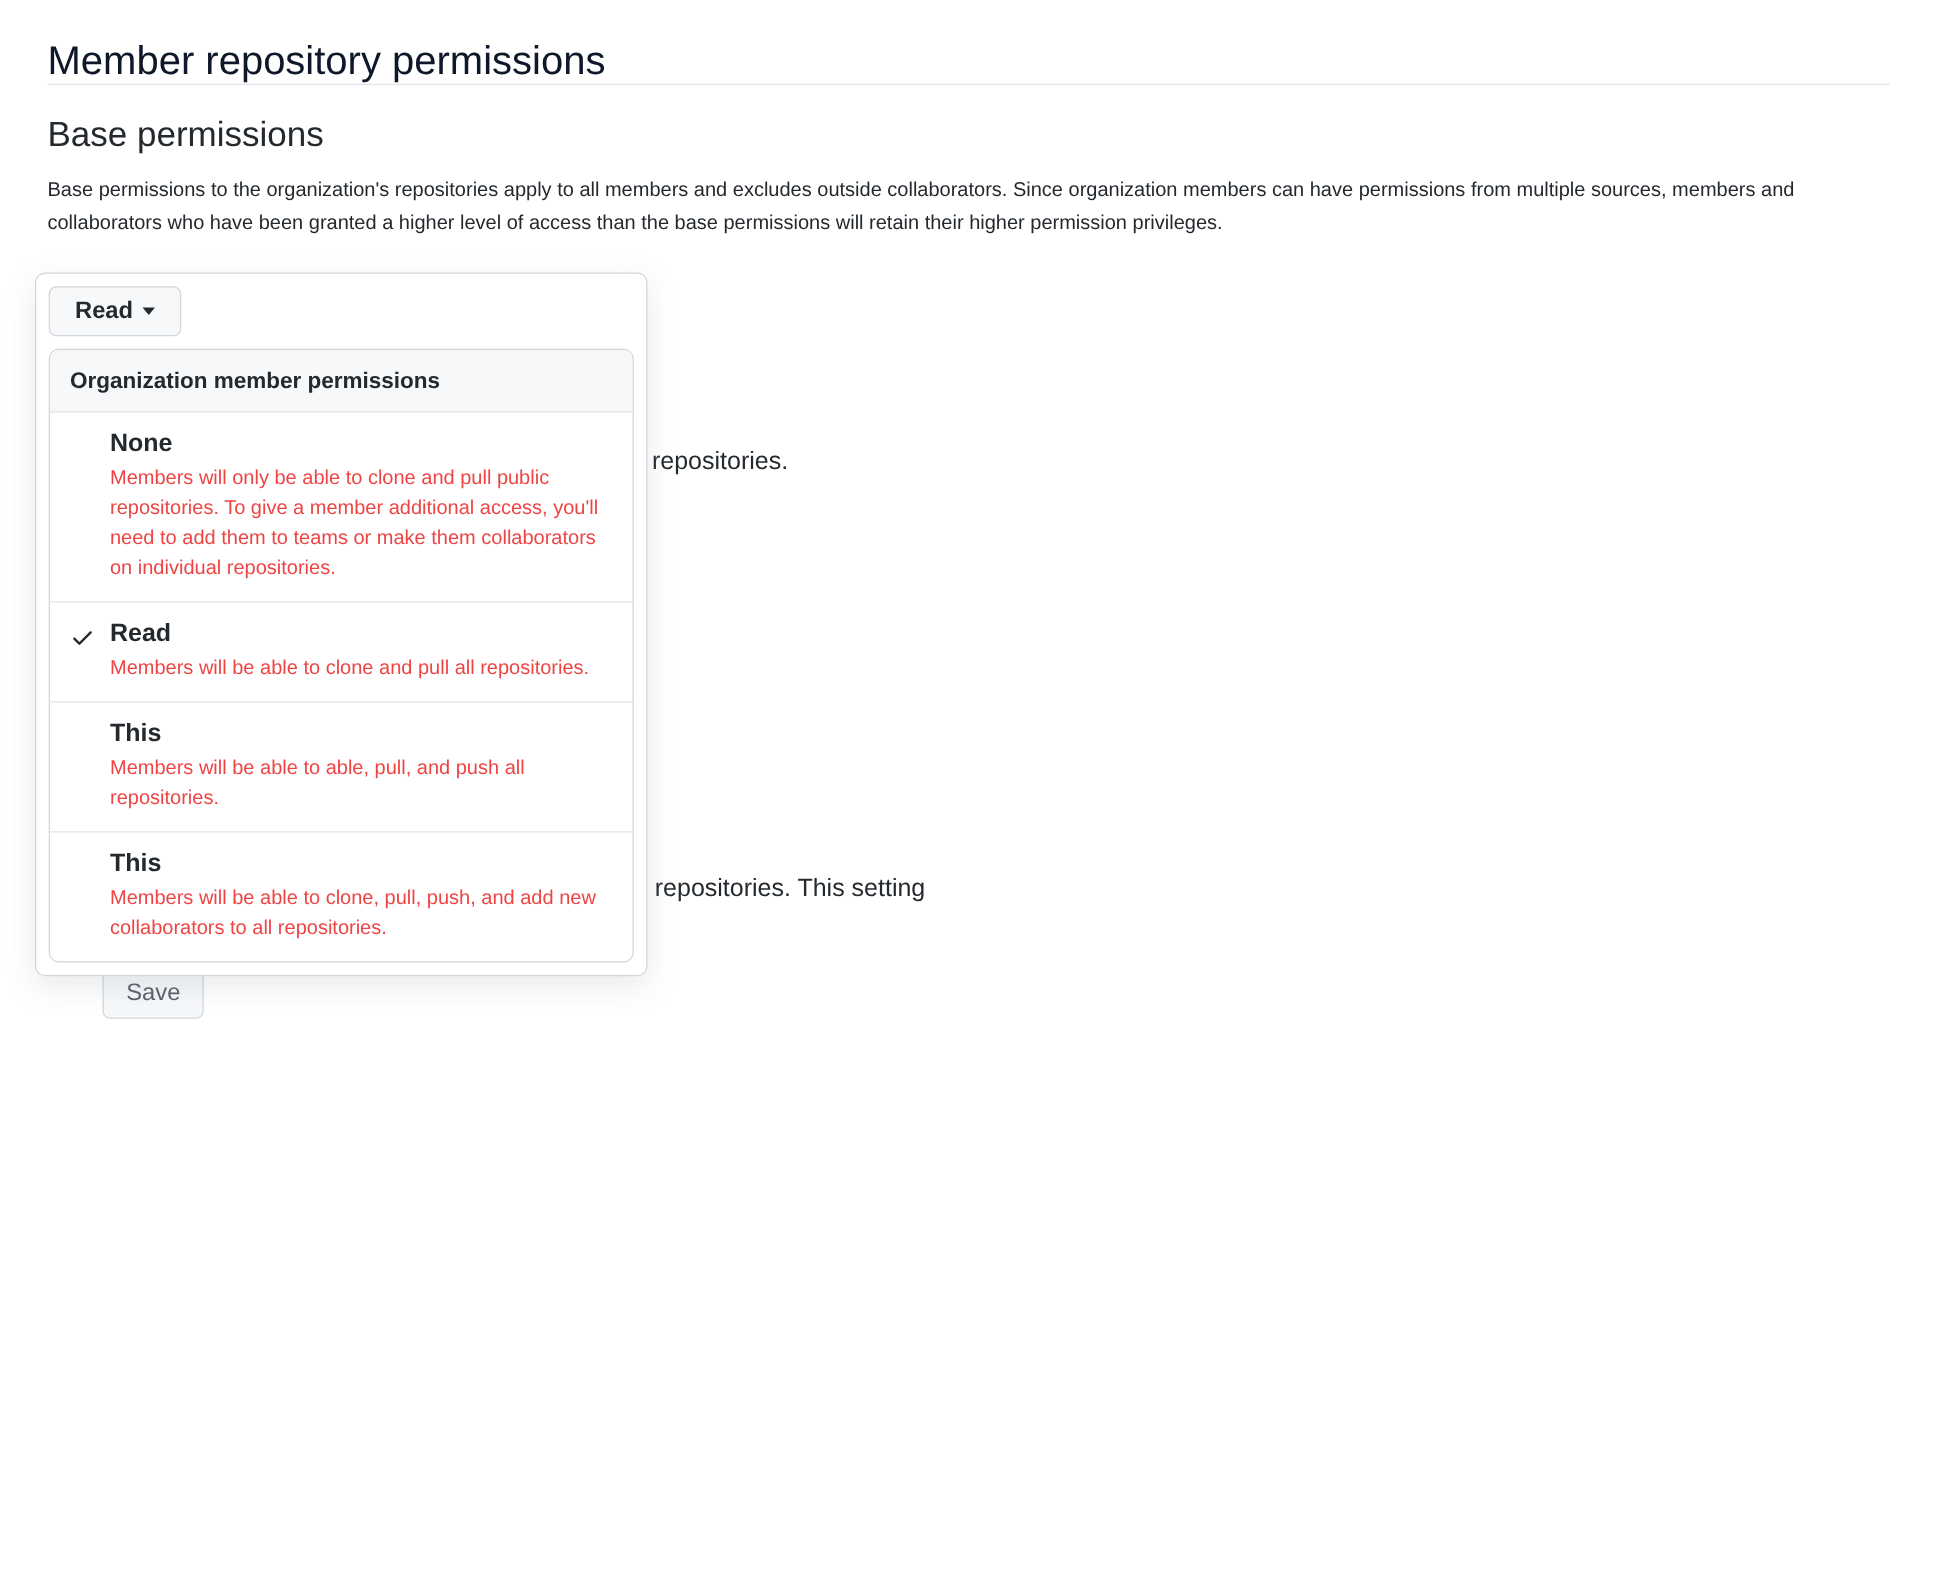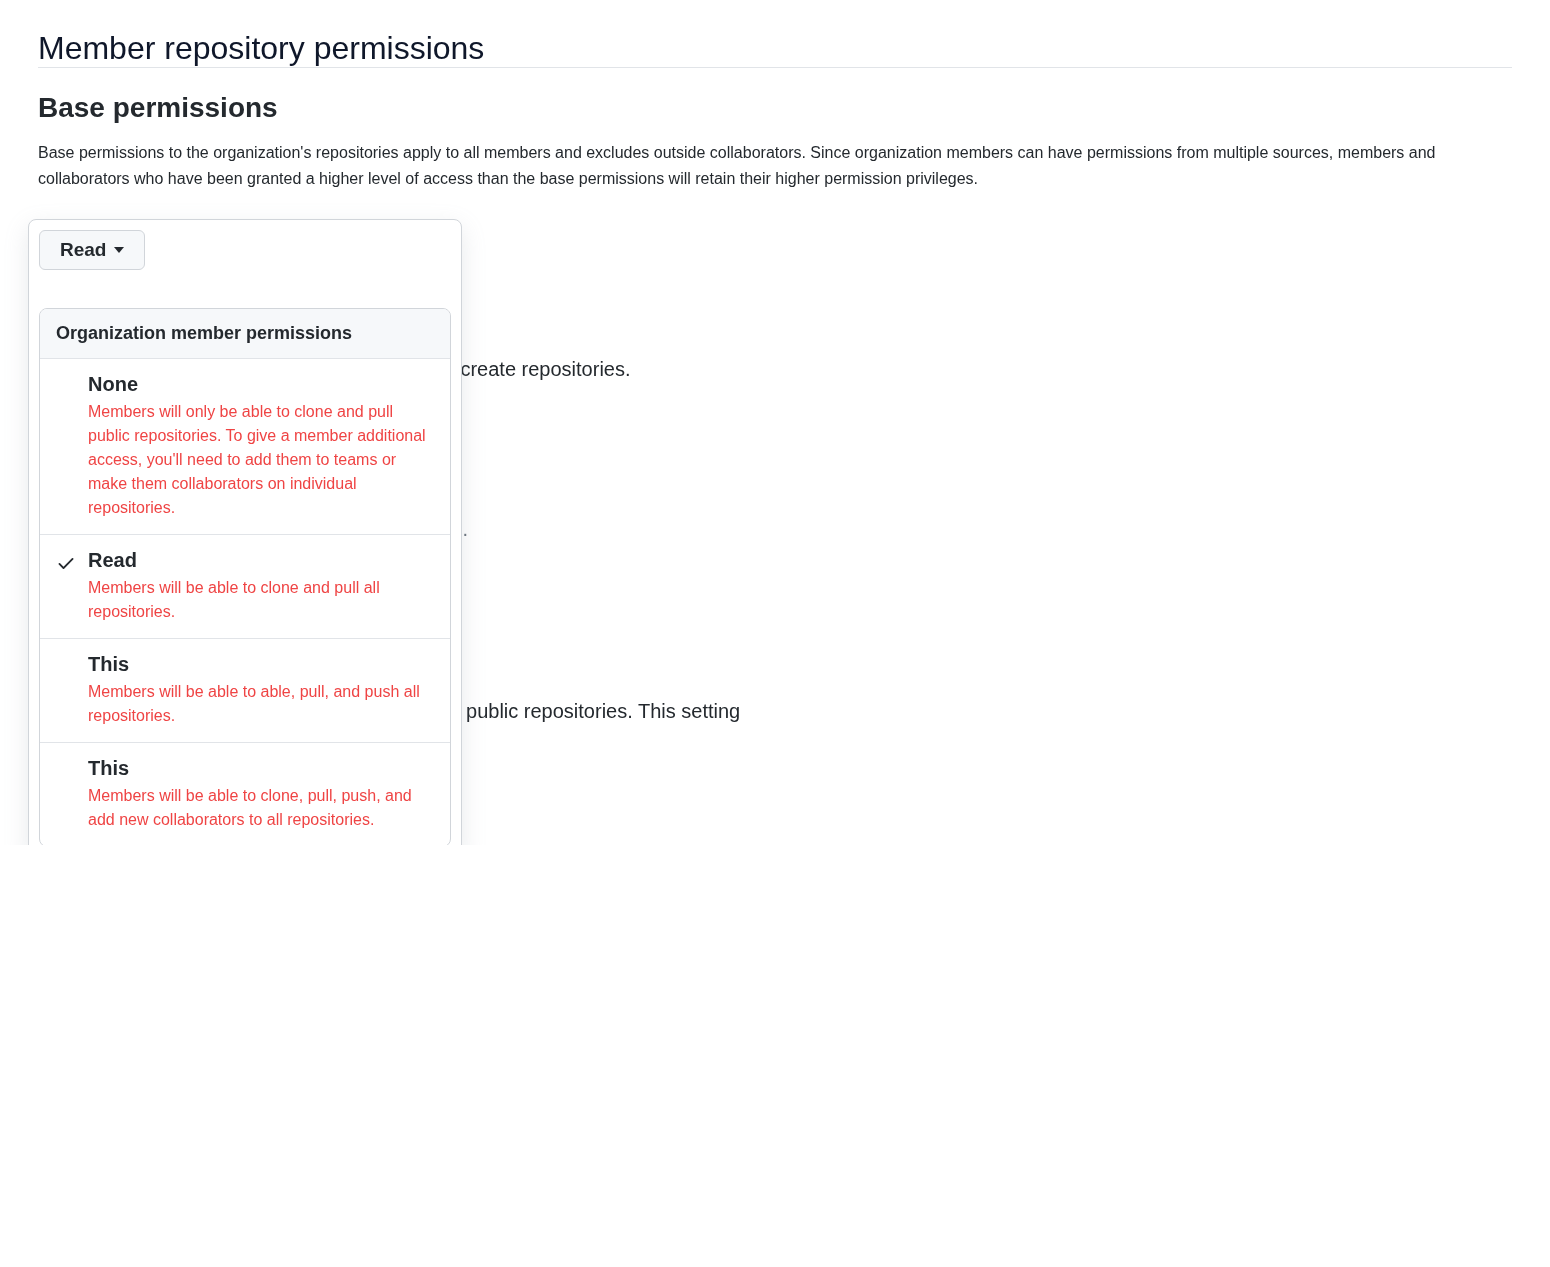--- a/index.html
+++ b/index.html
@@ -16,21 +16,21 @@
     .page-title {
       font-size: 32px;
       font-weight: 400;
       color: #0f172a;
       padding-bottom: 0;
       border-bottom: 1px solid #e1e4e8;
       margin-bottom: 24px;
     }
     .section-title {
       font-size: 28px;
-      font-weight: 700;
+      font-weight: 400;
       color: #24292e;
       margin-bottom: 16px;
     }
     .description {
       font-size: 16px;
       line-height: 1.6;
       color: #24292e;
       margin-bottom: 24px;
     }
     .dropdown-container {
@@ -41,21 +41,21 @@
       width: 0;
       height: 0;
       border-left: 5px solid transparent;
       border-right: 5px solid transparent;
       border-top: 6px solid #24292e;
     }
     .dropdown-panel {
       position: absolute;
       top: -10px;
       left: -10px;
-      width: 434px;
+      width: 490px;
       background: #fff;
       border: 1px solid #d1d5da;
       border-radius: 8px;
       box-shadow: 0 8px 24px rgba(140,149,159,0.2);
       padding: 10px;
       z-index: 100;
     }
     .dropdown-inner-button {
       display: inline-flex;
       align-items: center;
@@ -67,21 +67,20 @@
       background: #f6f8fa;
       border: 1px solid #d1d5da;
       border-radius: 6px;
       cursor: pointer;
       margin-bottom: 10px;
     }
     .dropdown-menu {
       border: 1px solid #d1d5da;
       border-radius: 8px;
       overflow: hidden;
-      margin-top: 28px;
     }
     .dropdown-header {
       padding: 14px 16px;
       font-size: 18px;
       font-weight: 600;
       color: #24292e;
       background: #f6f8fa;
       border-bottom: 1px solid #e1e4e8;
     }
     .dropdown-item {

